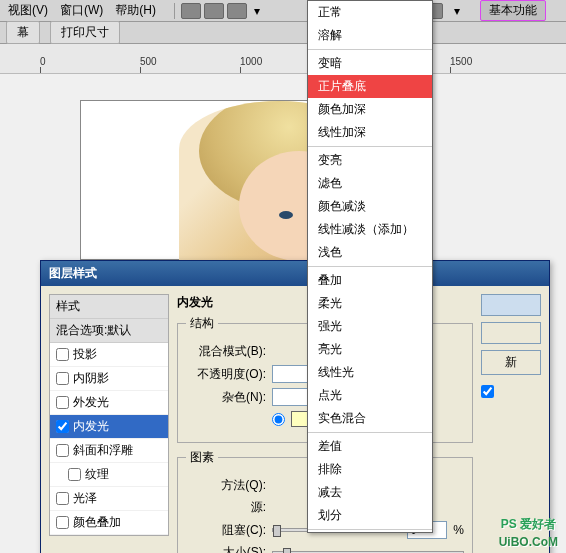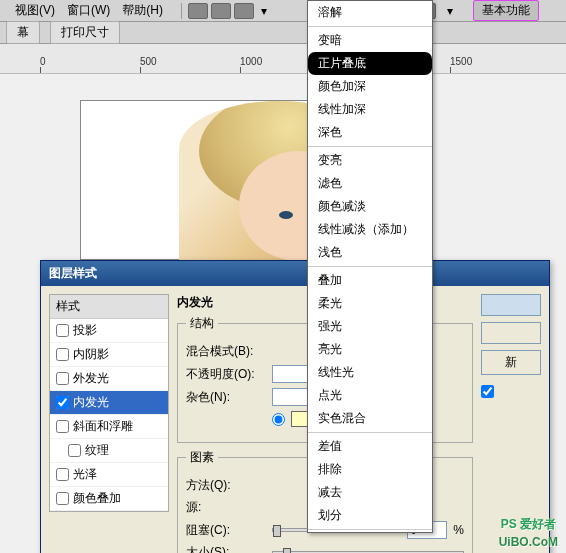--- a/index.html
+++ b/index.html
@@ -1,18 +1,18 @@
 <!DOCTYPE html>
 <html><head>
 <meta charset="utf-8">
 <style>
 * { box-sizing: border-box; margin: 0; padding: 0; font-family: "Microsoft YaHei", SimSun, sans-serif; font-size: 12px; }
 body { background: #f0f0f0; width: 566px; height: 553px; overflow: hidden; position: relative; }
 
-.menubar { background: #d4d4d4; height: 22px; display: flex; align-items: center; padding: 0 15px; border-bottom: 1px solid #999; }
+.menubar { background: #d4d4d4; height: 22px; display: flex; align-items: center; padding: 0 8px; border-bottom: 1px solid #999; }
 .menubar span { margin-right: 12px; }
 .menubar .sep { width: 1px; height: 16px; background: #999; margin: 0 6px; }
 .menubar .icon { width: 20px; height: 16px; background: #888; border: 1px solid #666; margin-right: 3px; border-radius: 2px; }
 .menubar .dropdown-btn { width: 14px; height: 14px; display: inline-flex; align-items: center; justify-content: center; }
 .menubar .right-group { margin-left: auto; display: flex; align-items: center; gap: 4px; }
 .menubar .btn { background: #c0c0c0; border: 1px solid #d946ef; padding: 1px 8px; border-radius: 2px; }
 
 .toolbar2 { background: #d4d4d4; height: 22px; display: flex; align-items: center; padding: 0 6px; gap: 10px; border-bottom: 1px solid #999; }
 .toolbar2 .btn { background: #e0e0e0; border: 1px solid #aaa; padding: 2px 10px; border-radius: 2px; }
 
@@ -37,32 +37,32 @@
 .styles-panel .group .header { background: #e0e0e0; padding: 3px 6px; border-bottom: 1px solid #ccc; }
 .styles-panel .item { padding: 3px 6px; display: flex; align-items: center; gap: 4px; border-bottom: 1px solid #f0f0f0; }
 .styles-panel .item.selected { background: #316ac5; color: #fff; }
 .styles-panel .item input { margin: 0; }
 .styles-panel .sub { padding-left: 18px; }
 
 .main-panel { flex: 1; }
 .main-panel fieldset { border: 1px solid #aaa; padding: 6px 8px 10px; margin-bottom: 6px; }
 .main-panel legend { padding: 0 4px; margin-top: 12px; }
 .main-panel .row { display: flex; align-items: center; gap: 6px; margin: 5px 0; }
-.main-panel .row label { min-width: 80px; }
+.main-panel .row label { min-width: 80px; text-align: right; }
 .main-panel input[type=text] { width: 40px; border: 1px solid #7f9db9; padding: 1px 2px; }
 .main-panel .color-swatch { width: 24px; height: 16px; border: 1px solid #666; display: inline-block; }
 .main-panel .slider { flex: 1; height: 4px; background: #ddd; border: 1px solid #999; position: relative; }
 .main-panel .slider .thumb { position: absolute; top: -4px; width: 8px; height: 12px; background: #ccc; border: 1px solid #555; }
 
 .right-panel { width: 60px; display: flex; flex-direction: column; gap: 6px; }
 .right-panel .btn { border: 1px solid #7f9db9; background: #ece9d8; padding: 3px 6px; text-align: center; }
 
 .blend-menu { position: absolute; left: 307px; top: 0; width: 126px; background: #fff; border: 1px solid #666; box-shadow: 2px 2px 4px rgba(0,0,0,0.3); z-index: 100; }
 .blend-menu .item { padding: 3px 10px; cursor: default; }
-.blend-menu .item.selected { background: #000000; color: #fff; border-radius: 7px; }
+.blend-menu .item.selected { background: #ef4444; color: #fff; }
 .blend-menu .sep { height: 1px; background: #ccc; margin: 2px 0; }
 
 .watermark { position: absolute; right: 8px; bottom: 4px; color: #2a8a4a; font-weight: bold; font-size: 14px; text-shadow: 1px 1px #fff; text-align: center; }
 .watermark .green { color: #28a058; }
 </style>
 </head>
 <body>
 
 <div class="menubar">
   <span>视图(V)</span>
@@ -100,20 +100,21 @@
     <div class="eye r"></div>
   </div>
 </div>
 
 <div class="dialog">
   <div class="titlebar">图层样式</div>
   <div class="body">
     <div class="styles-panel">
       <div class="group">
         <div class="header">样式</div>
+        <div class="header">混合选项:默认</div>
         <div class="item">
             <input type="checkbox" style="">
             <span>投影</span>
           </div>
         <div class="item">
             <input type="checkbox" style="">
             <span>内阴影</span>
           </div>
         <div class="item">
             <input type="checkbox" style="">
@@ -198,27 +199,27 @@
       <div class="btn" style="height:22px"></div>
       <div class="btn">新</div>
       <div class="row" style="display:flex;gap:4px;align-items:center;margin-top:4px">
           <input type="checkbox" checked="" style="">
         </div>
     </div>
   </div>
 </div>
 
 <div class="blend-menu">
+  <div class="item">正常</div>
   <div class="item">溶解</div>
   <div class="sep"></div>
   <div class="item">变暗</div>
   <div class="item selected">正片叠底</div>
   <div class="item">颜色加深</div>
   <div class="item">线性加深</div>
-  <div class="item">深色</div>
   <div class="sep"></div>
   <div class="item">变亮</div>
   <div class="item">滤色</div>
   <div class="item">颜色减淡</div>
   <div class="item">线性减淡（添加）</div>
   <div class="item">浅色</div>
   <div class="sep"></div>
   <div class="item">叠加</div>
   <div class="item">柔光</div>
   <div class="item">强光</div>

